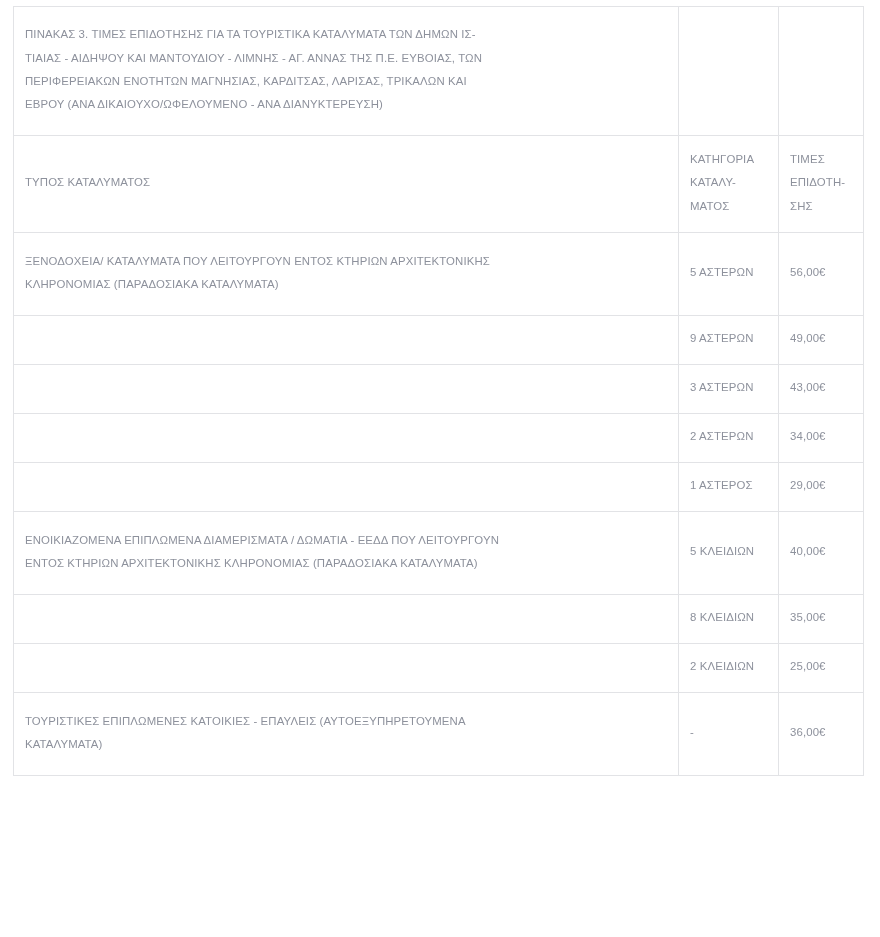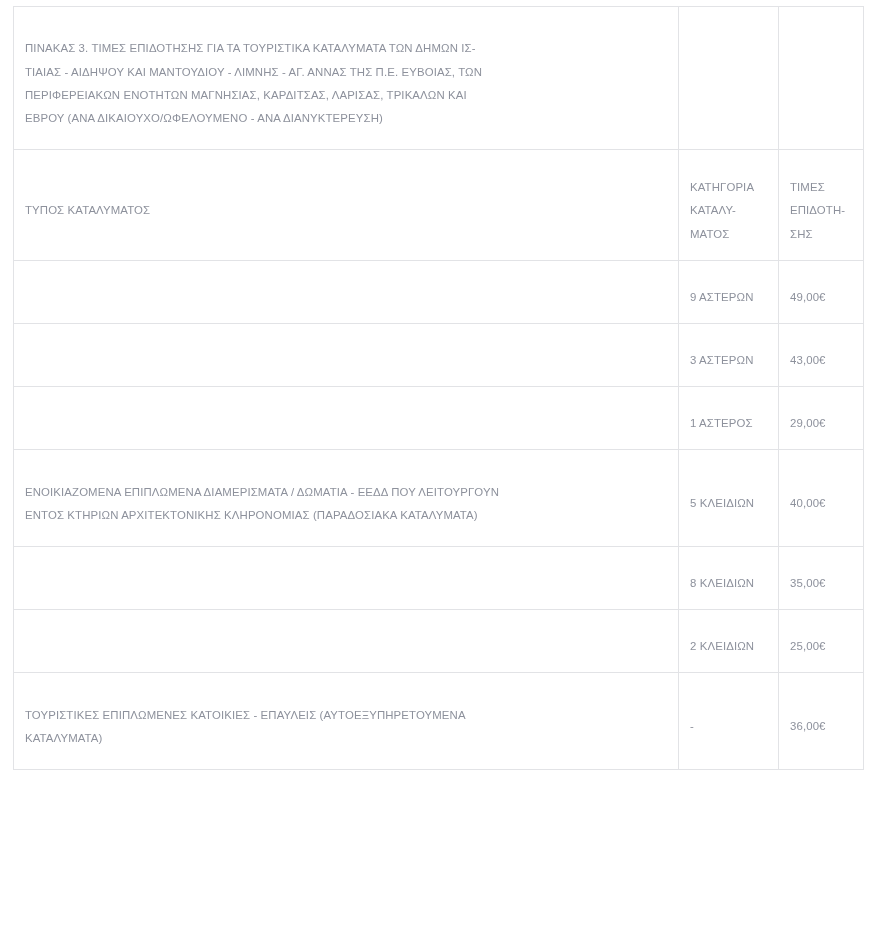--- a/index.html
+++ b/index.html
@@ -34,21 +34,21 @@
   table.subsidy-table {
     border-collapse: collapse;
     table-layout: fixed;
     width: 850px;
     background: #ffffff;
   }
 
   table.subsidy-table td {
     border: 1px solid #e2e3e6;
     vertical-align: middle;
-    padding: 21px 11px 9px 11px;
+    padding: 7px 11px 9px 11px;
     font-size: 11.4px;
     line-height: 2.05;
     letter-spacing: 0.12px;
     color: #8d919c;
     background: #ffffff;
     word-wrap: break-word;
   }
 
   
   .col-type   { width: 665px; }
@@ -139,33 +139,46 @@
             <div>ΚΑΤΑΛΥ-</div>
             <div>ΜΑΤΟΣ</div>
           </td>
           <td class="cell-head-price">
             <div>ΤΙΜΕΣ</div>
             <div>ΕΠΙΔΟΤΗ-</div>
             <div>ΣΗΣ</div>
           </td>
         </tr>
 
+        <tr class="row-tall">
+          <td>
+            <div>ΞΕΝΟΔΟΧΕΙΑ/ ΚΑΤΑΛΥΜΑΤΑ ΠΟΥ ΛΕΙΤΟΥΡΓΟΥΝ ΕΝΤΟΣ ΚΤΗΡΙΩΝ ΑΡΧΙΤΕΚΤΟΝΙΚΗΣ</div>
+            <div>ΚΛΗΡΟΝΟΜΙΑΣ (ΠΑΡΑΔΟΣΙΑΚΑ ΚΑΤΑΛΥΜΑΤΑ)</div>
+          </td>
+          <td class="cell-cat">5 ΑΣΤΕΡΩΝ</td>
+          <td class="cell-price">56,00€</td>
+        </tr>
 
         <tr class="row-short">
           <td class="cell-blank-wide"></td>
           <td class="cell-cat">9 ΑΣΤΕΡΩΝ</td>
           <td class="cell-price">49,00€</td>
         </tr>
 
         <tr class="row-short">
           <td class="cell-blank-wide"></td>
           <td class="cell-cat">3 ΑΣΤΕΡΩΝ</td>
           <td class="cell-price">43,00€</td>
         </tr>
 
+        <tr class="row-short">
+          <td class="cell-blank-wide"></td>
+          <td class="cell-cat">2 ΑΣΤΕΡΩΝ</td>
+          <td class="cell-price">34,00€</td>
+        </tr>
 
         <tr class="row-short">
           <td class="cell-blank-wide"></td>
           <td class="cell-cat">1 ΑΣΤΕΡΟΣ</td>
           <td class="cell-price">29,00€</td>
         </tr>
 
         <tr class="row-tall">
           <td>
             <div>ΕΝΟΙΚΙΑΖΟΜΕΝΑ ΕΠΙΠΛΩΜΕΝΑ ΔΙΑΜΕΡΙΣΜΑΤΑ / ΔΩΜΑΤΙΑ - ΕΕΔΔ ΠΟΥ ΛΕΙΤΟΥΡΓΟΥΝ</div>

